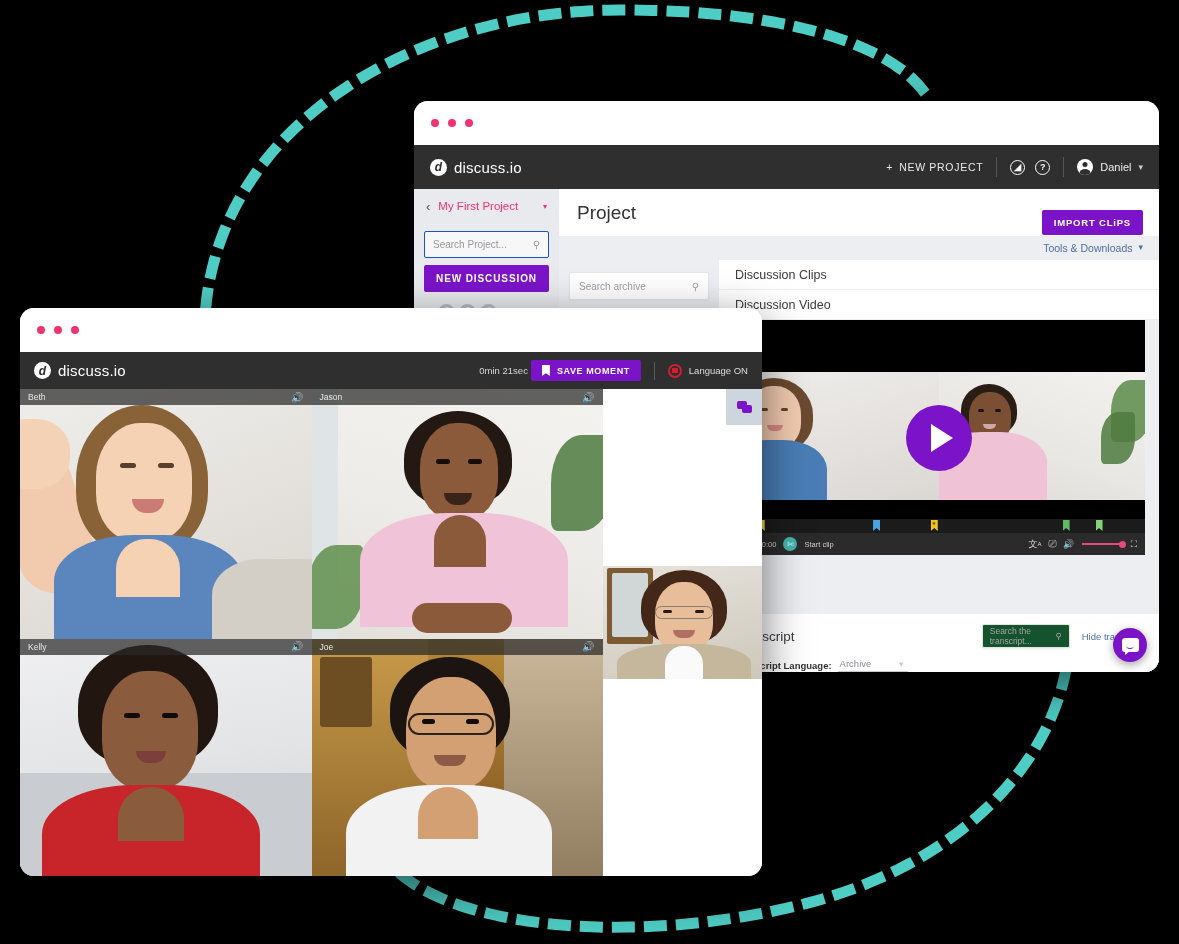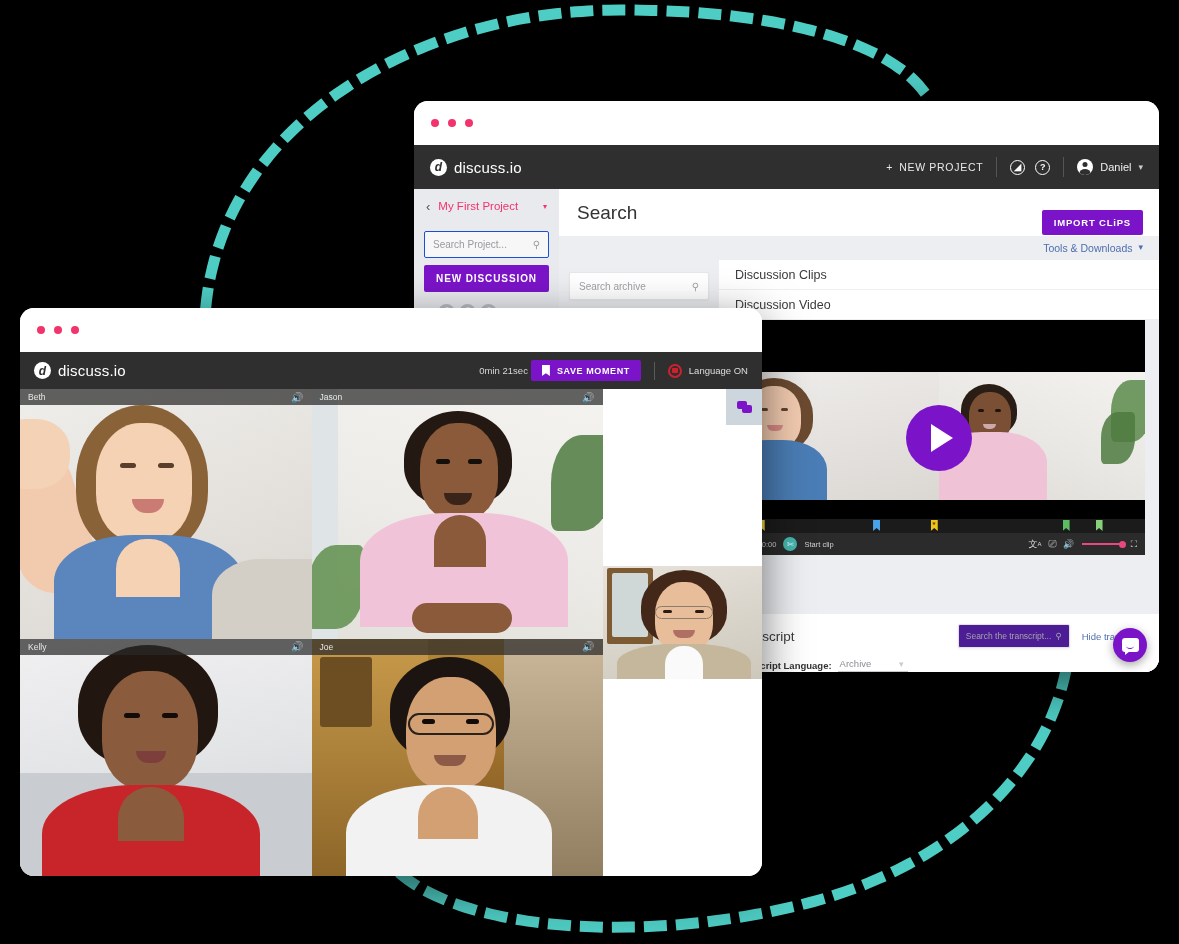--- a/index.html
+++ b/index.html
@@ -178,21 +178,21 @@
   .pc-ico { color: #dcdcdc; font-size: 9px; display: flex; align-items: center; }
   .vol-bar { width: 42px; height: 2px; background: #e8477f; position: relative; }
   .vol-bar::after{content:"";position:absolute;right:-2px;top:-2.5px;width:7px;height:7px;border-radius:50%;background:#e8477f;}
 
   
   .transcript-zone { background: #fff; padding: 10px 16px 0; }
   .tr-head { display: flex; align-items: center; }
   .tr-title { font-size: 13.5px; color: #3a3a3e; }
   .tr-spacer { flex: 1; }
   .tr-search {
-    width: 112px; height: 24px; background: #4c1d95; border: 1px solid #e3e3e5;
+    width: 88px; height: 24px; background: #14532d; border: 1px solid #e3e3e5;
     border-radius: 2px; display: flex; align-items: center; padding: 0 7px;
     font-size: 8.5px; color: #a3a3a8; box-shadow: 0 1px 3px rgba(0,0,0,.08);
   }
   .tr-search .sp { flex: 1; }
   .tr-hide { font-size: 9.5px; color: #4e6fae; margin-left: 12px; }
   .tr-lang { display: flex; align-items: center; gap: 6px; margin-top: 10px; font-size: 9.5px; }
   .tr-lang-lbl { color: #333; font-weight: bold; }
   .tr-lang-val {
     color: #8d8d93; border-bottom: 1px solid #c9c9cd;
     padding: 0 26px 2px 2px; position: relative; min-width: 70px;
@@ -320,21 +320,21 @@
           <span class="tiny-dots">⋮</span>
           <span class="mini-av"></span>
           <span class="mini-av"></span>
           <span class="mini-av"></span>
         </div>
       </div>
 
       <div class="archive-main">
 
         <div class="archive-head">
-          <div class="arch-title">Search</div>
+          <div class="arch-title">Project</div>
           <div class="btn-import">IMPORT CLiPS</div>
         </div>
 
         <div class="tools-row">
           <span>Tools &amp; Downloads</span>
           <span class="caret">▾</span>
         </div>
 
         <div class="archive-split">
 

